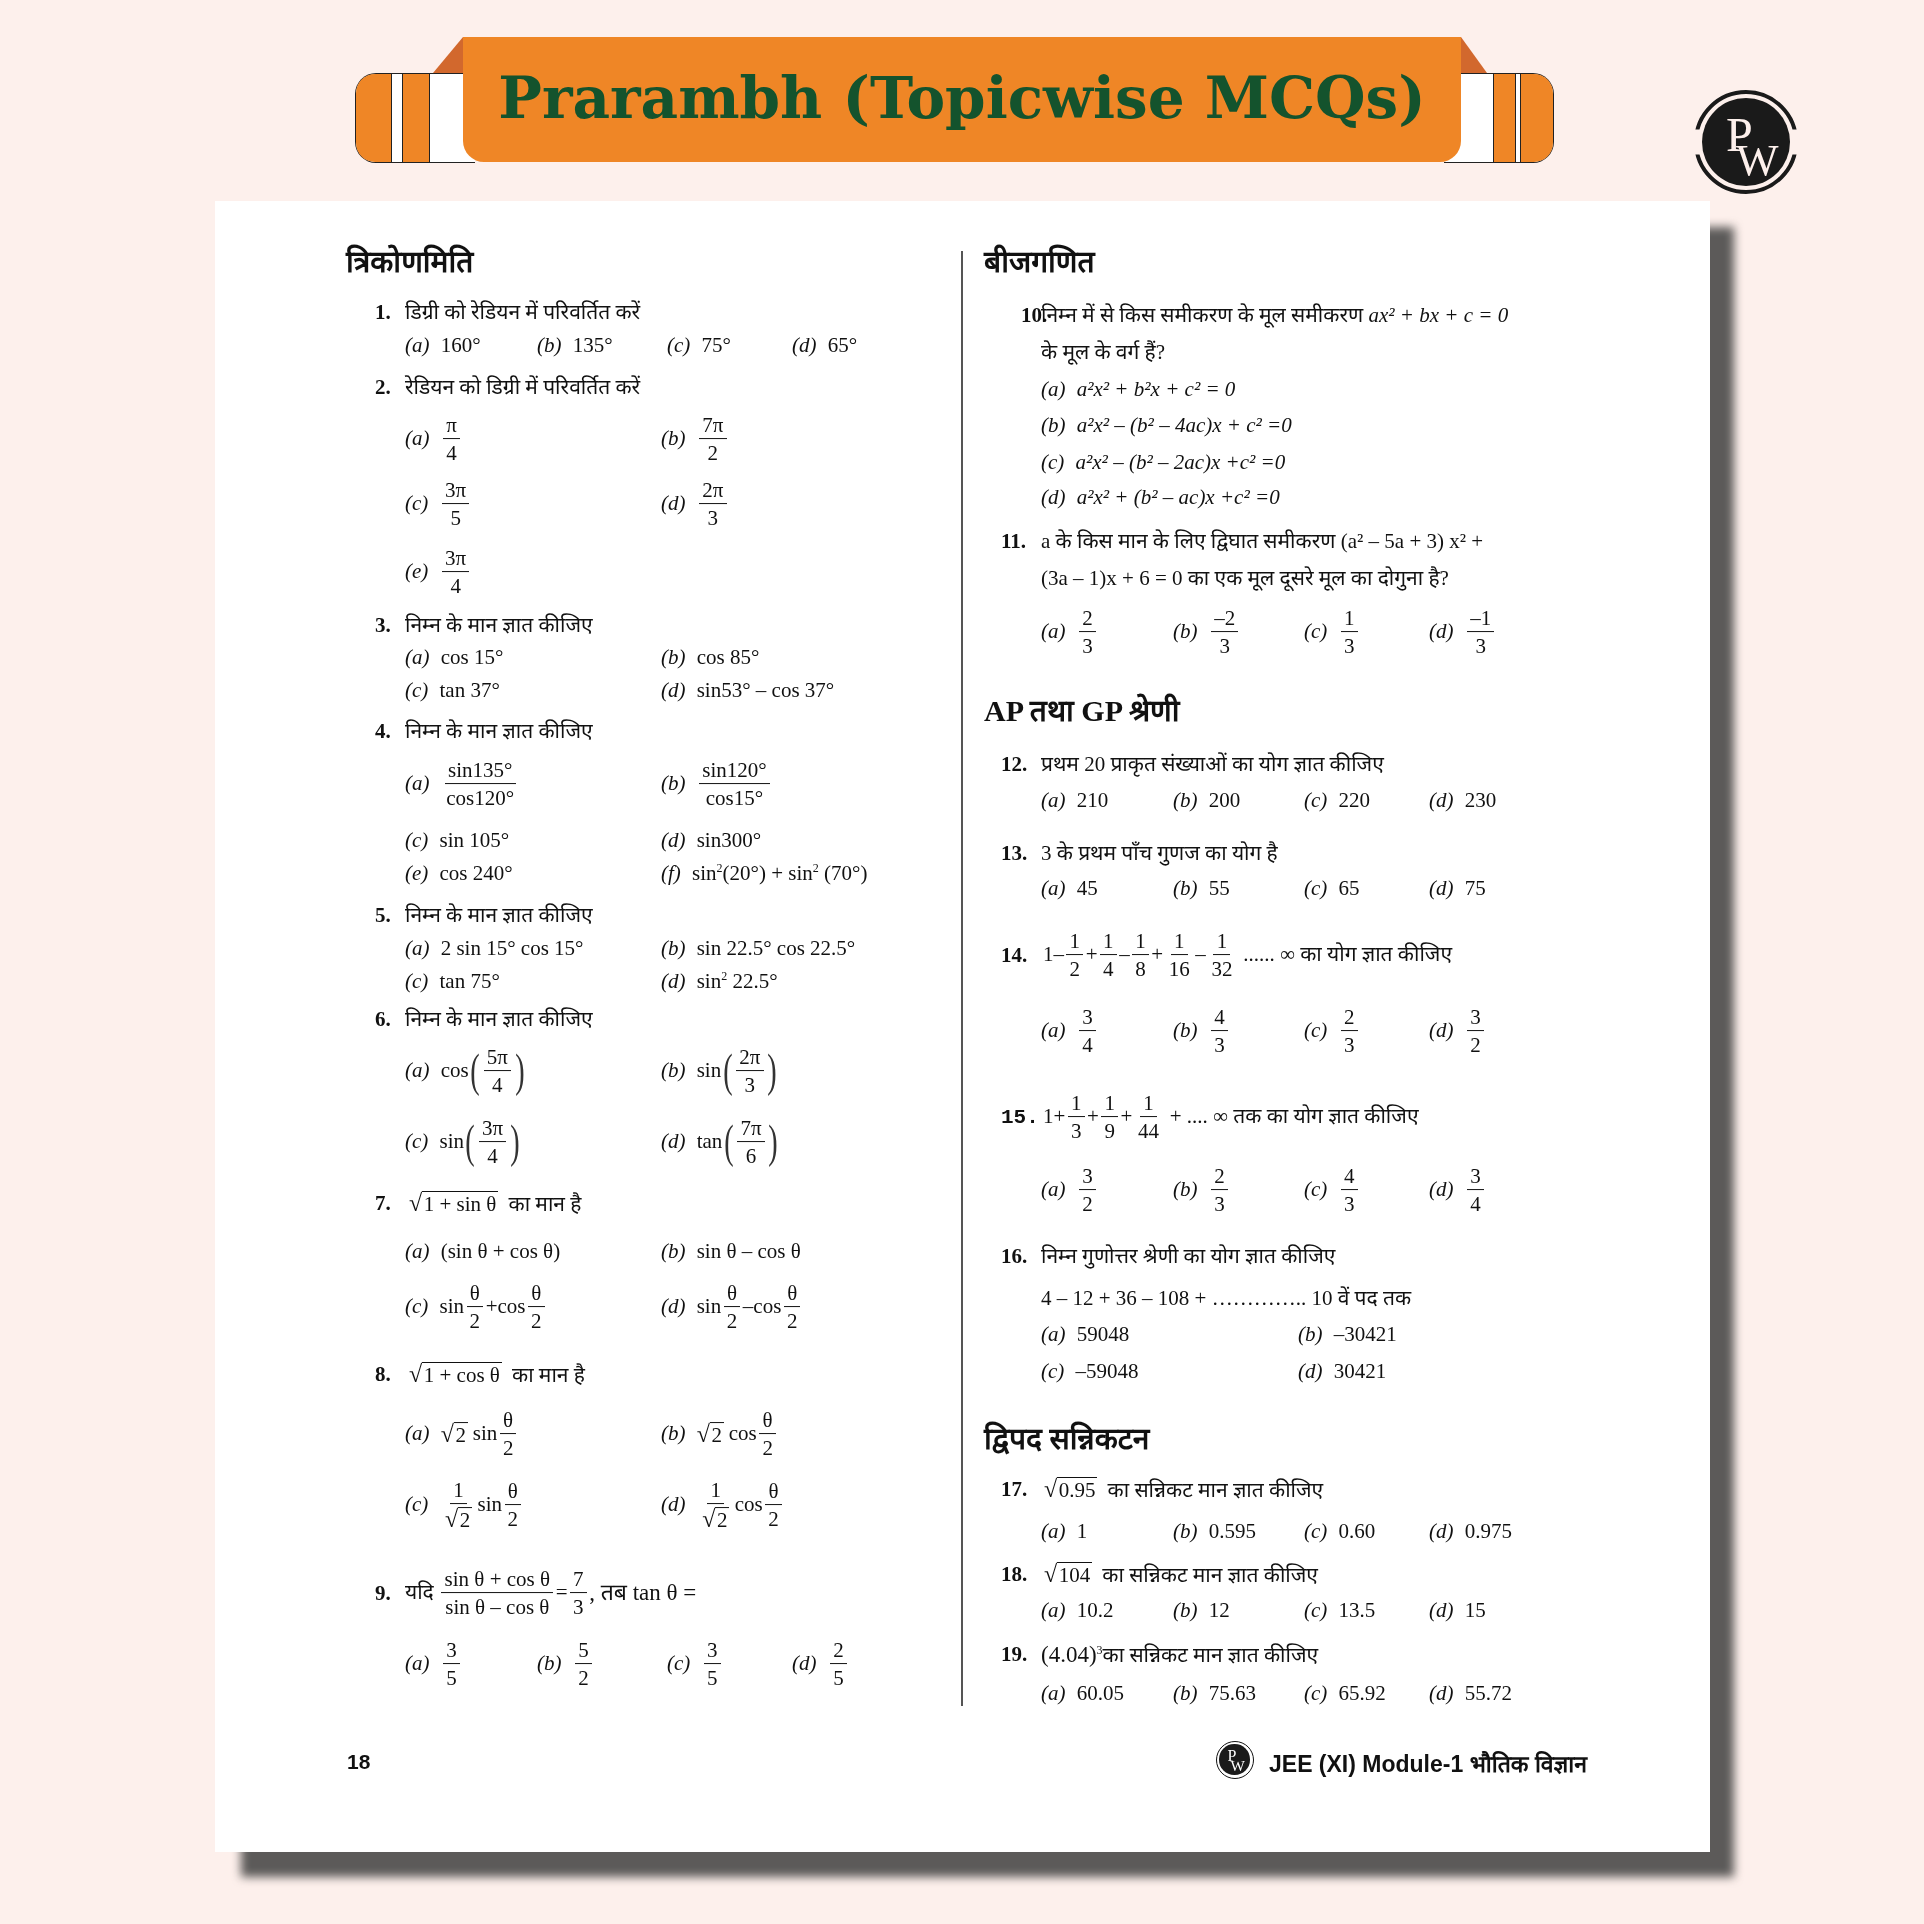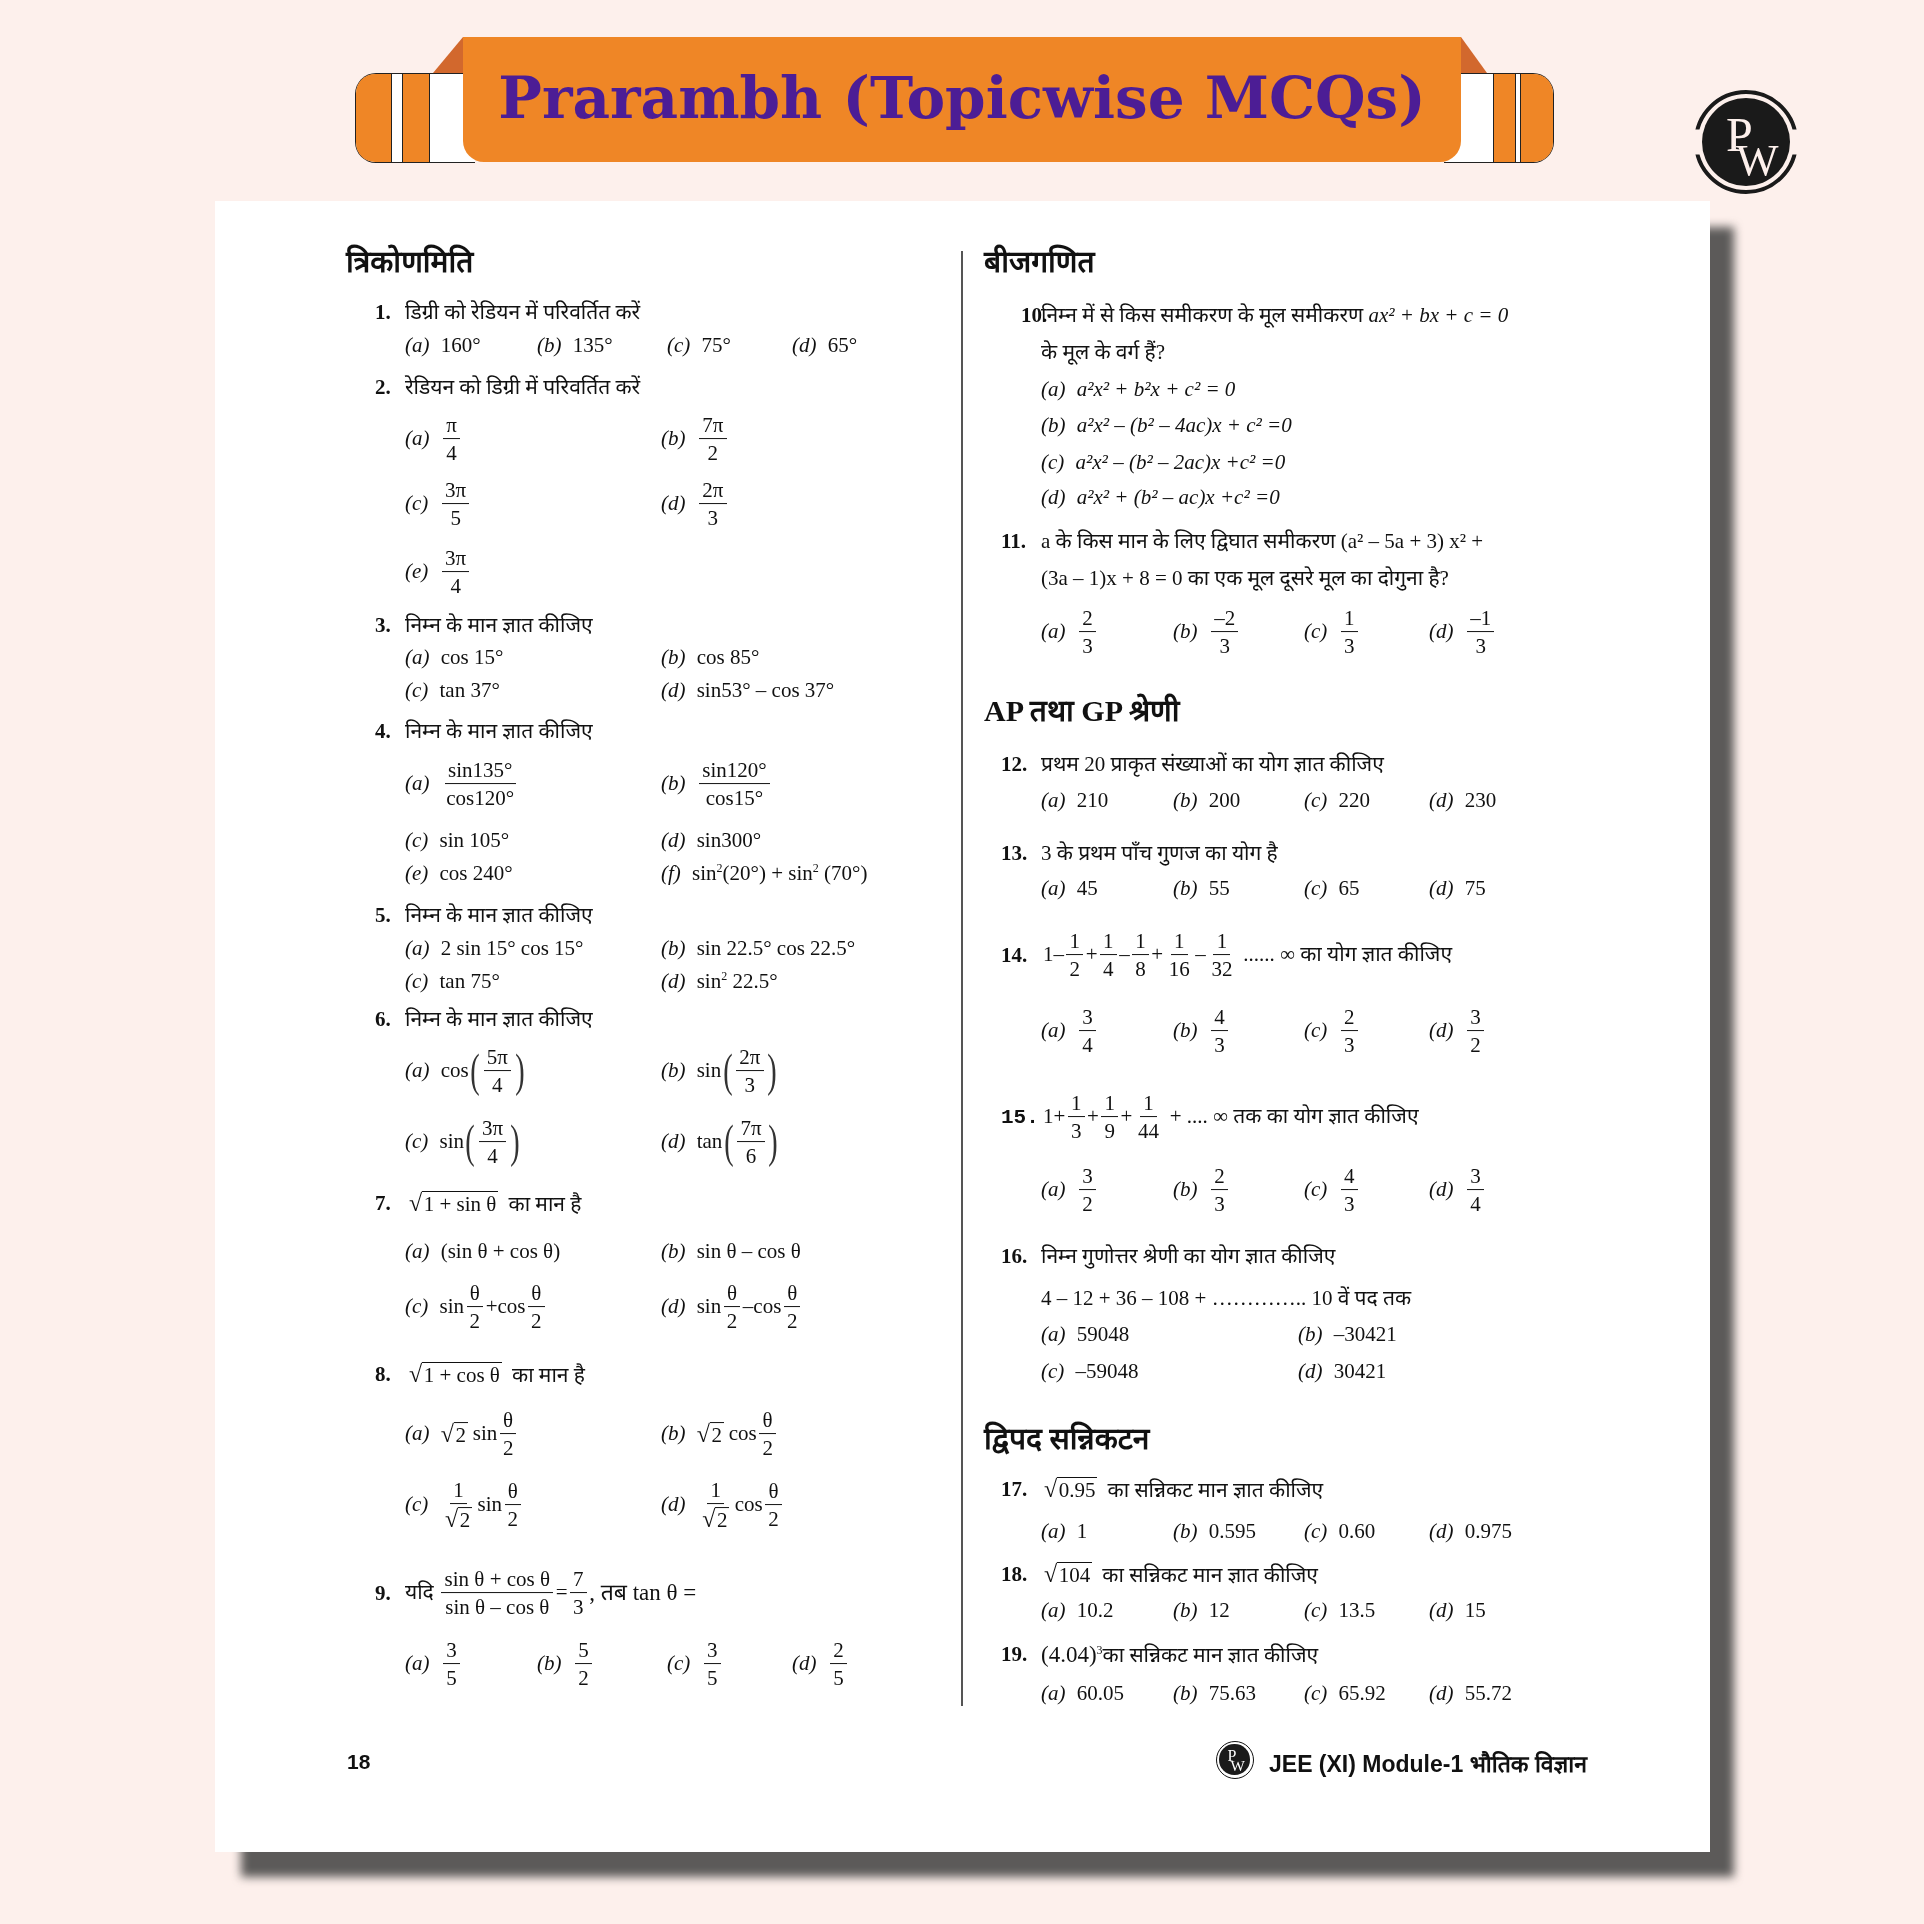--- a/index.html
+++ b/index.html
@@ -4,21 +4,21 @@
 <style>
   html,body{margin:0;padding:0;}
   body{width:1925px;height:1925px;background:#fdf0ec;position:relative;overflow:hidden;
        font-family:"Liberation Serif","DejaVu Serif",serif;color:#111;}
   
   .banner-cap{position:absolute;top:73px;height:90px;background:#fff;border:1.6px solid #222;box-sizing:border-box;}
   .stripe{position:absolute;top:0;bottom:0;background:#ef8626;}
   .fold{position:absolute;width:0;height:0;}
   .banner-main{position:absolute;left:463px;top:37px;width:998px;height:125px;background:#ef8626;
        border-radius:0 0 21px 21px;display:flex;align-items:center;justify-content:center;}
-  .banner-title{color:#4c1d95;font-family:"DejaVu Serif","Liberation Serif",serif;font-weight:bold;
+  .banner-title{color:#14532d;font-family:"DejaVu Serif","Liberation Serif",serif;font-weight:bold;
        font-size:58px;letter-spacing:0px;line-height:1;margin-top:-3.2px;}
   
   .logo{position:absolute;border-radius:50%;background:#1a1a1a;display:flex;align-items:center;justify-content:center;}
   .logo-ring{position:absolute;border-radius:50%;border:4px solid #1a1a1a;box-sizing:border-box;}
   .logo-txt{color:#fdf0ec;font-family:"Liberation Serif",serif;position:absolute;line-height:1;}
   
   .shadow{position:absolute;left:241px;top:227px;width:1493px;height:1650px;background:#5c5a59;filter:blur(4.8px);}
   .page{position:absolute;left:215px;top:201px;width:1495px;height:1651px;background:#fff;}
   .divider{position:absolute;left:961px;top:251px;width:1.6px;height:1455px;background:#555;}
   .heading{position:absolute;font-size:30px;font-weight:bold;line-height:1;white-space:nowrap;
@@ -398,21 +398,21 @@
     <span class="lbl lbl-wrap">(c)</span>
     <i>a²x² – (b² – 2ac)x +c² =0</i>
   </div>
 <div class="opt" style="left:1041px;top:497px;">
     <span class="lbl lbl-wrap">(d)</span>
     <i>a²x² + (b² – ac)x +c² =0</i>
   </div>
 
 <div class="qnum" style="left:1001px;top:541px;">11.</div>
 <div class="line" style="left:1041px;top:541px;">a के किस मान के लिए द्विघात समीकरण (a² – 5a + 3) x² +</div>
-<div class="line" style="left:1041px;top:578px;">(3a – 1)x + 8 = 0 का एक मूल दूसरे मूल का दोगुना है?</div>
+<div class="line" style="left:1041px;top:578px;">(3a – 1)x + 6 = 0 का एक मूल दूसरे मूल का दोगुना है?</div>
 <div class="opt" style="left:1041px;top:632px;">
     <span class="lbl lbl-wrap">(a)</span>
     <span class="frac">
       <span class="num">2</span>
       <span class="den">3</span>
     </span>
   </div>
 <div class="opt" style="left:1173px;top:632px;">
     <span class="lbl lbl-wrap">(b)</span>
     <span class="frac">

